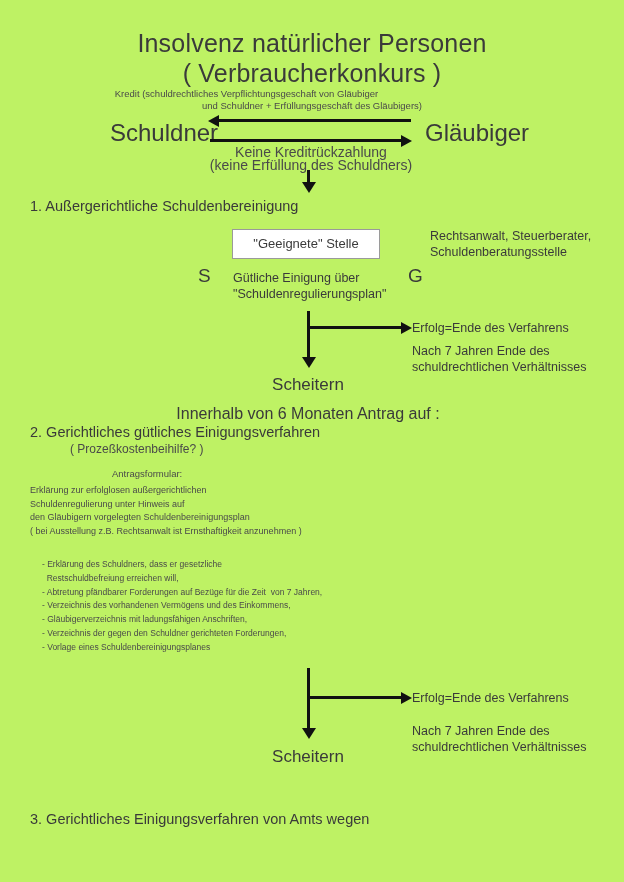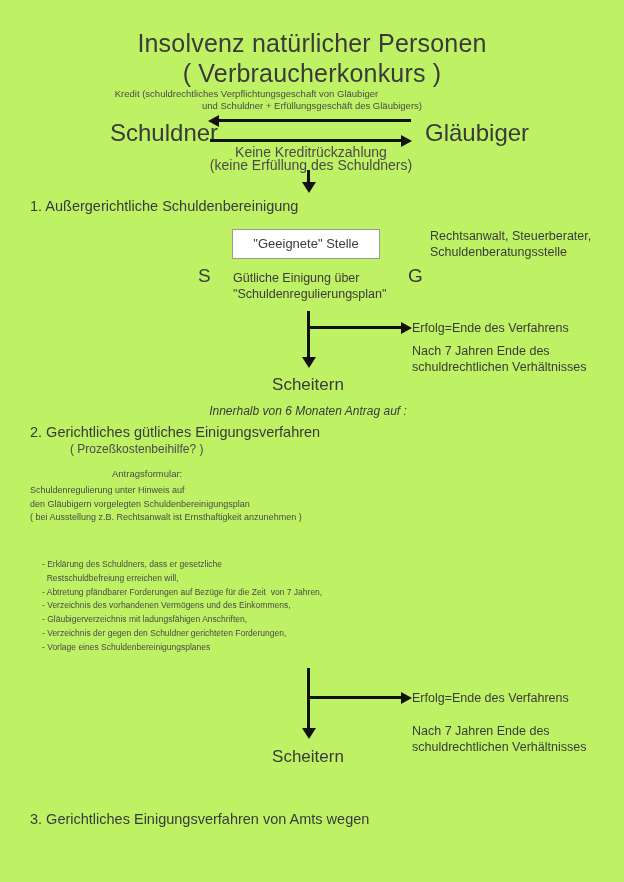--- a/index.html
+++ b/index.html
@@ -27,21 +27,21 @@
   .title      { font-size: 25px; letter-spacing: .2px; color: #3a3a3a; }
   .subtitle   { font-size: 9.5px;  color: #4a4a4a; line-height: 1.32; }
   .party      { font-size: 24px; color: #3a3a3a; }
   .arrowlabel { font-size: 14px; color: #4a4a4a; line-height: 1.35; text-align: center; }
   .section    { font-size: 14.5px; color: #3a3a3a; }
   .sectionsub { font-size: 12px;  color: #4a4a4a; }
   .boxlabel   { font-size: 13px; color: #3a3a3a; }
   .sg         { font-size: 19px; color: #3a3a3a; }
   .mid        { font-size: 12.5px; color: #3a3a3a; line-height: 1.3; }
   .fail       { font-size: 17px; color: #3a3a3a; }
-  .lead       { font-size: 12px; color: #3a3a3a; font-style: italic; }
+  .lead       { font-size: 16px; color: #3a3a3a; }
   .formtitle  { font-size: 9.5px; color: #4a4a4a; }
   .formbody   { font-size: 9px; color: #4a4a4a; line-height: 1.5; }
   .bullets    { font-size: 8.5px; color: #4a4a4a; line-height: 1.62; }
 
   
   .vline { background: #111; width: 3px; }
   .hline { background: #111; height: 3px; }
 
   .arrow-down-head {
     width: 0; height: 0;
@@ -132,20 +132,21 @@
   <div class="abs t ctr fail" style="left:238px; top:375px; width:140px;">Scheitern</div>
 
   <div class="abs t ctr lead" style="left:140px; top:404px; width:336px;">Innerhalb von 6 Monaten Antrag auf :</div>
 
   <div class="abs t section" style="left:30px; top:424px;">2. Gerichtliches gütliches Einigungsverfahren</div>
   <div class="abs t sectionsub" style="left:70px; top:442px;">( Prozeßkostenbeihilfe? )</div>
 
   <div class="abs t formtitle" style="left:112px; top:468px;">Antragsformular:</div>
 
   <div class="abs" style="left:30px; top:484px; width:420px;">
+    <div class="t formbody">Erklärung zur erfolglosen außergerichtlichen</div>
     <div class="t formbody">Schuldenregulierung unter Hinweis auf</div>
     <div class="t formbody">den Gläubigern vorgelegten Schuldenbereinigungsplan</div>
     <div class="t formbody">( bei Ausstellung z.B. Rechtsanwalt ist Ernsthaftigkeit anzunehmen )</div>
   </div>
 
   <div class="abs" style="left:42px; top:558px; width:440px;">
     <div class="t bullets">- Erklärung des Schuldners, dass er gesetzliche</div>
     <div class="t bullets">  Restschuldbefreiung erreichen will,</div>
     <div class="t bullets">- Abtretung pfändbarer Forderungen auf Bezüge für die Zeit  von 7 Jahren,</div>
     <div class="t bullets">- Verzeichnis des vorhandenen Vermögens und des Einkommens,</div>

